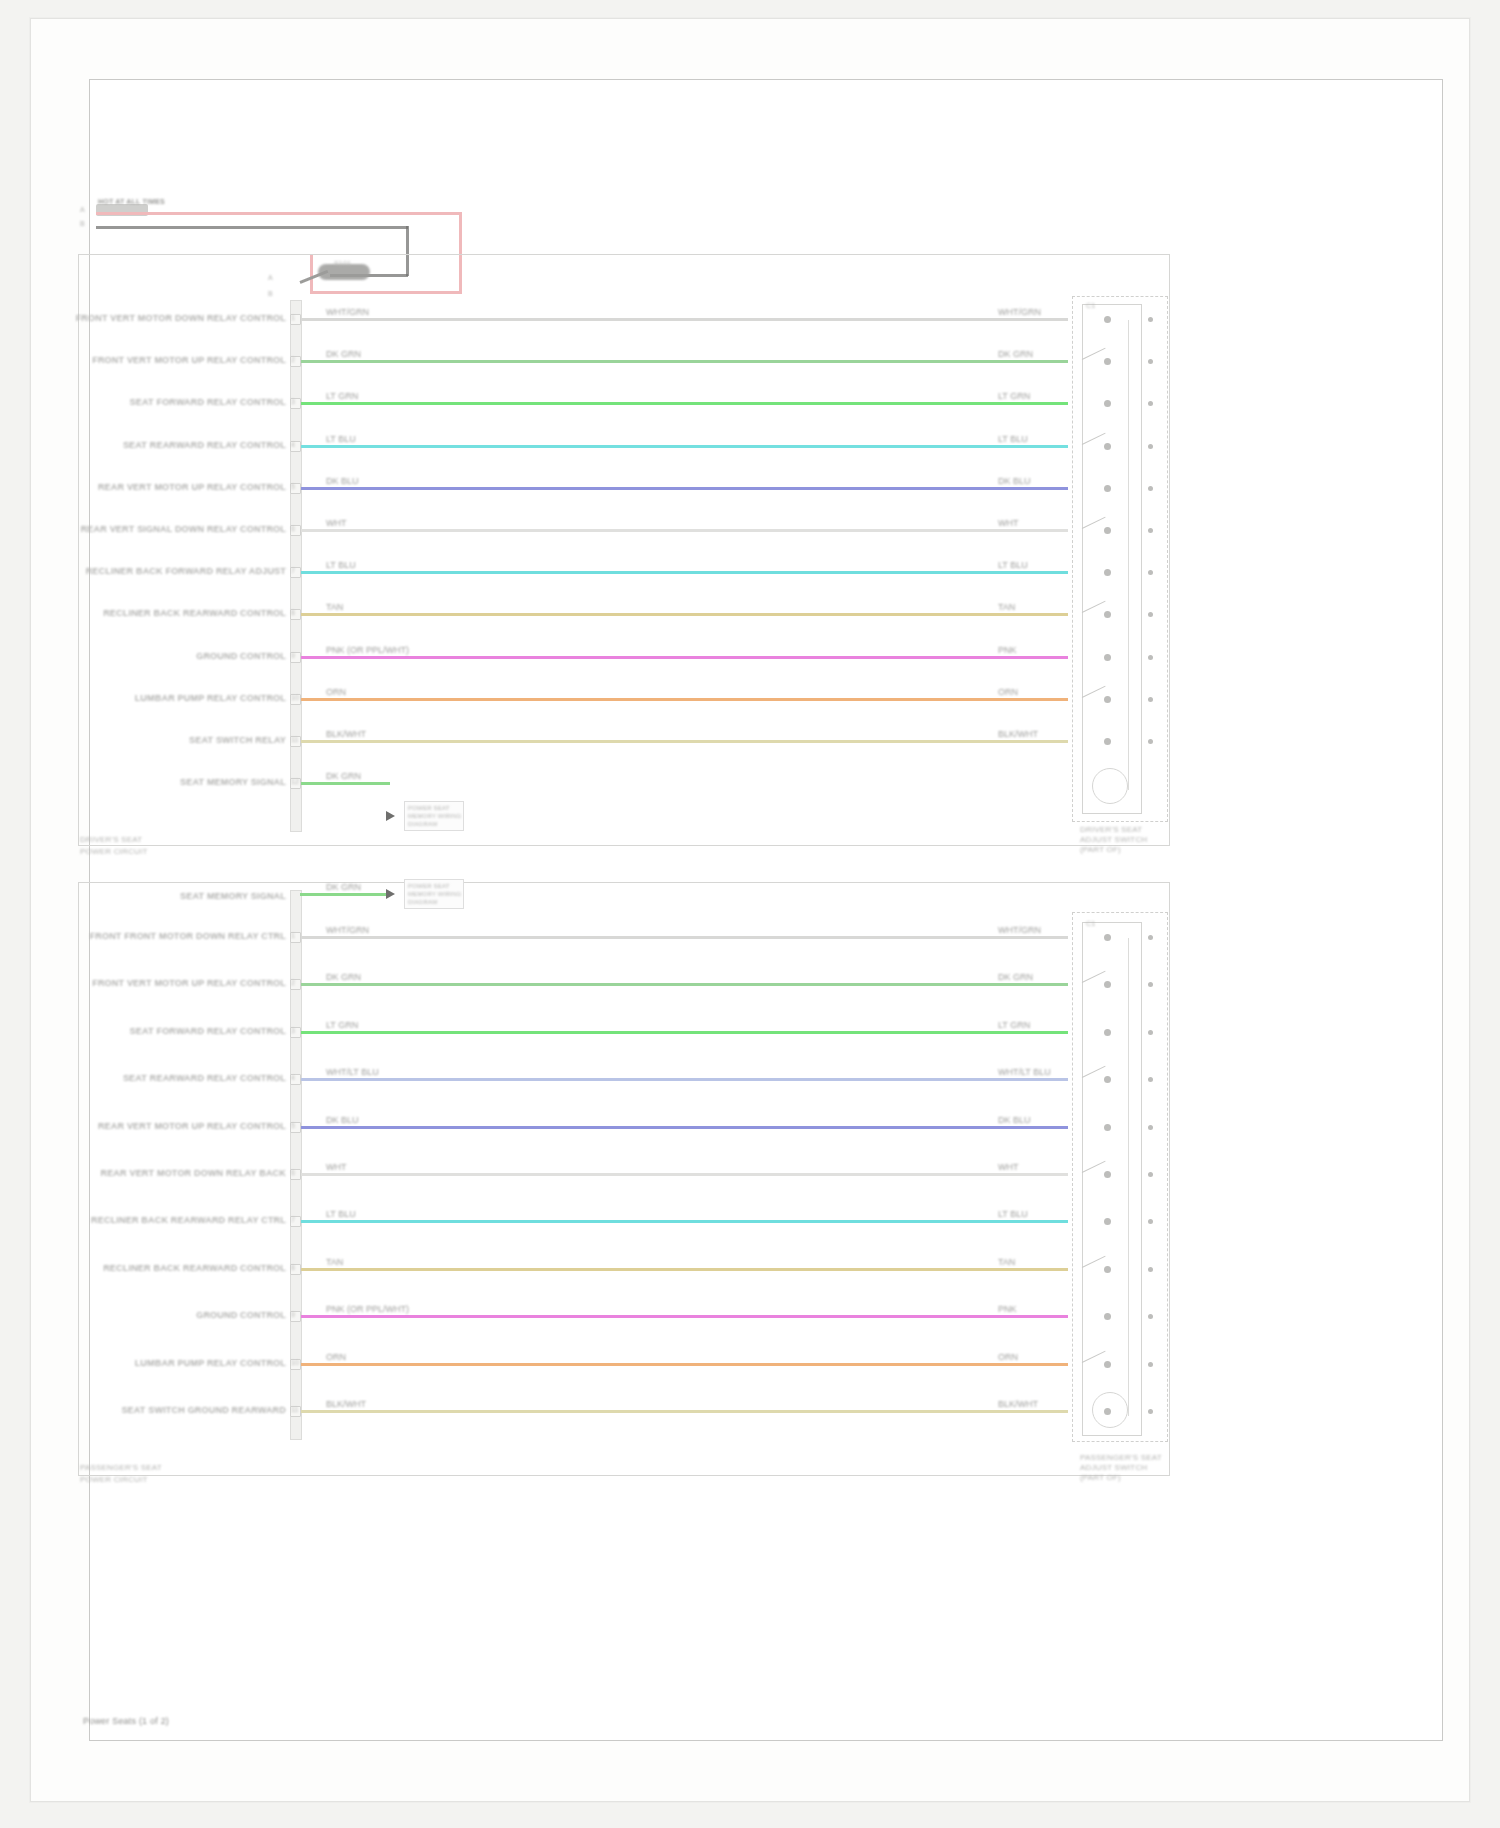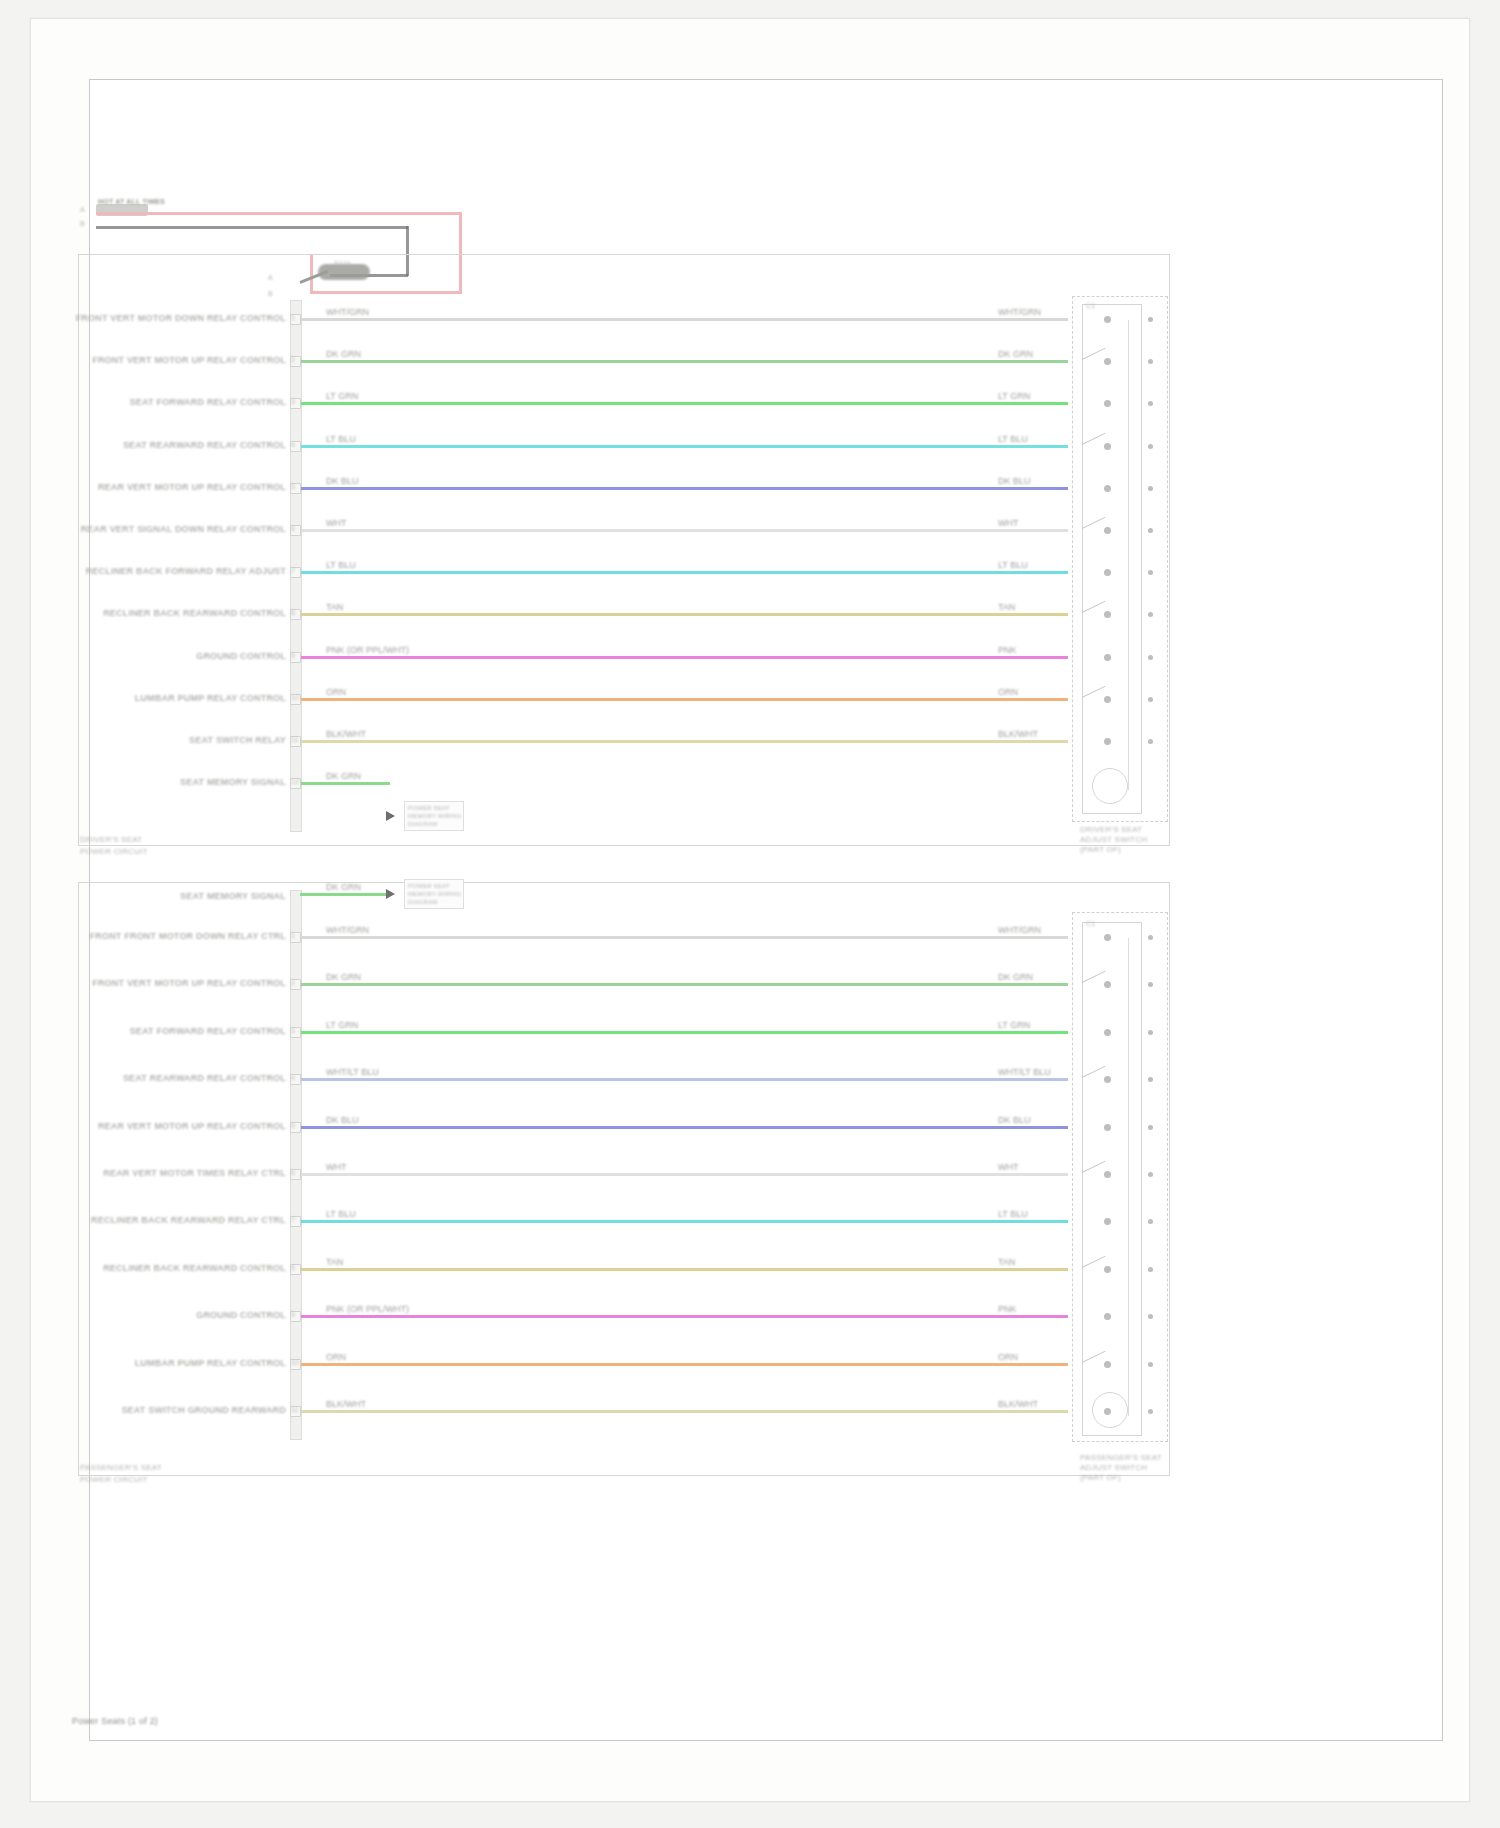--- a/index.html
+++ b/index.html
@@ -343,21 +343,21 @@
         <div class="dot sm" style="left: 1148px; top: 1077.2px;"></div>
         <div class="swarm" style="left: 1082px; top: 1077.2px; width: 26px; transform: rotate(-26deg);"></div>
         <div class="txt r" style="left: 286px; top: 1120.6px;">REAR VERT MOTOR UP RELAY CONTROL</div>
         <div class="pin" style="left: 290px; top: 1121.6px;"></div>
         <div class="pin-num" style="left: 291px; top: 1121.6px;">5</div>
         <div class="wire" style="left: 301px; top: 1125.6px; width: 767px; background: rgb(143, 147, 221);"></div>
         <div class="wire-lbl" style="left: 326px; top: 1114.6px;">DK BLU</div>
         <div class="wire-lbl" style="left: 998px; top: 1114.6px;">DK BLU</div>
         <div class="dot" style="left: 1104px; top: 1123.6px;"></div>
         <div class="dot sm" style="left: 1148px; top: 1124.6px;"></div>
-        <div class="txt r" style="left: 286px; top: 1168px;">REAR VERT MOTOR TIMES RELAY CTRL</div>
+        <div class="txt r" style="left: 286px; top: 1168px;">REAR VERT MOTOR DOWN RELAY BACK</div>
         <div class="pin" style="left: 290px; top: 1169px;"></div>
         <div class="pin-num" style="left: 291px; top: 1169px;">6</div>
         <div class="wire" style="left: 301px; top: 1173px; width: 767px; background: rgb(224, 224, 222);"></div>
         <div class="wire-lbl" style="left: 326px; top: 1162px;">WHT</div>
         <div class="wire-lbl" style="left: 998px; top: 1162px;">WHT</div>
         <div class="dot" style="left: 1104px; top: 1171px;"></div>
         <div class="dot sm" style="left: 1148px; top: 1172px;"></div>
         <div class="swarm" style="left: 1082px; top: 1172px; width: 26px; transform: rotate(-26deg);"></div>
         <div class="txt r" style="left: 286px; top: 1215.4px;">RECLINER BACK REARWARD RELAY CTRL</div>
         <div class="pin" style="left: 290px; top: 1216.4px;"></div>
@@ -399,17 +399,17 @@
         <div class="wire" style="left: 301px; top: 1410px; width: 767px; background: rgb(222, 217, 173);"></div>
         <div class="wire-lbl" style="left: 326px; top: 1399px;">BLK/WHT</div>
         <div class="wire-lbl" style="left: 998px; top: 1399px;">BLK/WHT</div>
         <div class="dot" style="left: 1104px; top: 1408px;"></div>
         <div class="dot sm" style="left: 1148px; top: 1409px;"></div>
       </div>
 
     <div class="gnd-circle" style="left:1092px;top:1392px;"></div>
   </div>
 
-  <div class="txt dk" style="left:72px;top:1716px;font-size:9px;">Power Seats (1 of 2)</div>
+  <div class="txt dk" style="left:83px;top:1716px;font-size:9px;">Power Seats (1 of 2)</div>
 
 <div class="vline" style="left: 1128px; top: 320px; height: 470px;"></div>
     <div class="vline" style="left: 1128px; top: 938px; height: 478px;"></div>
   </div>
 
 </body></html>

